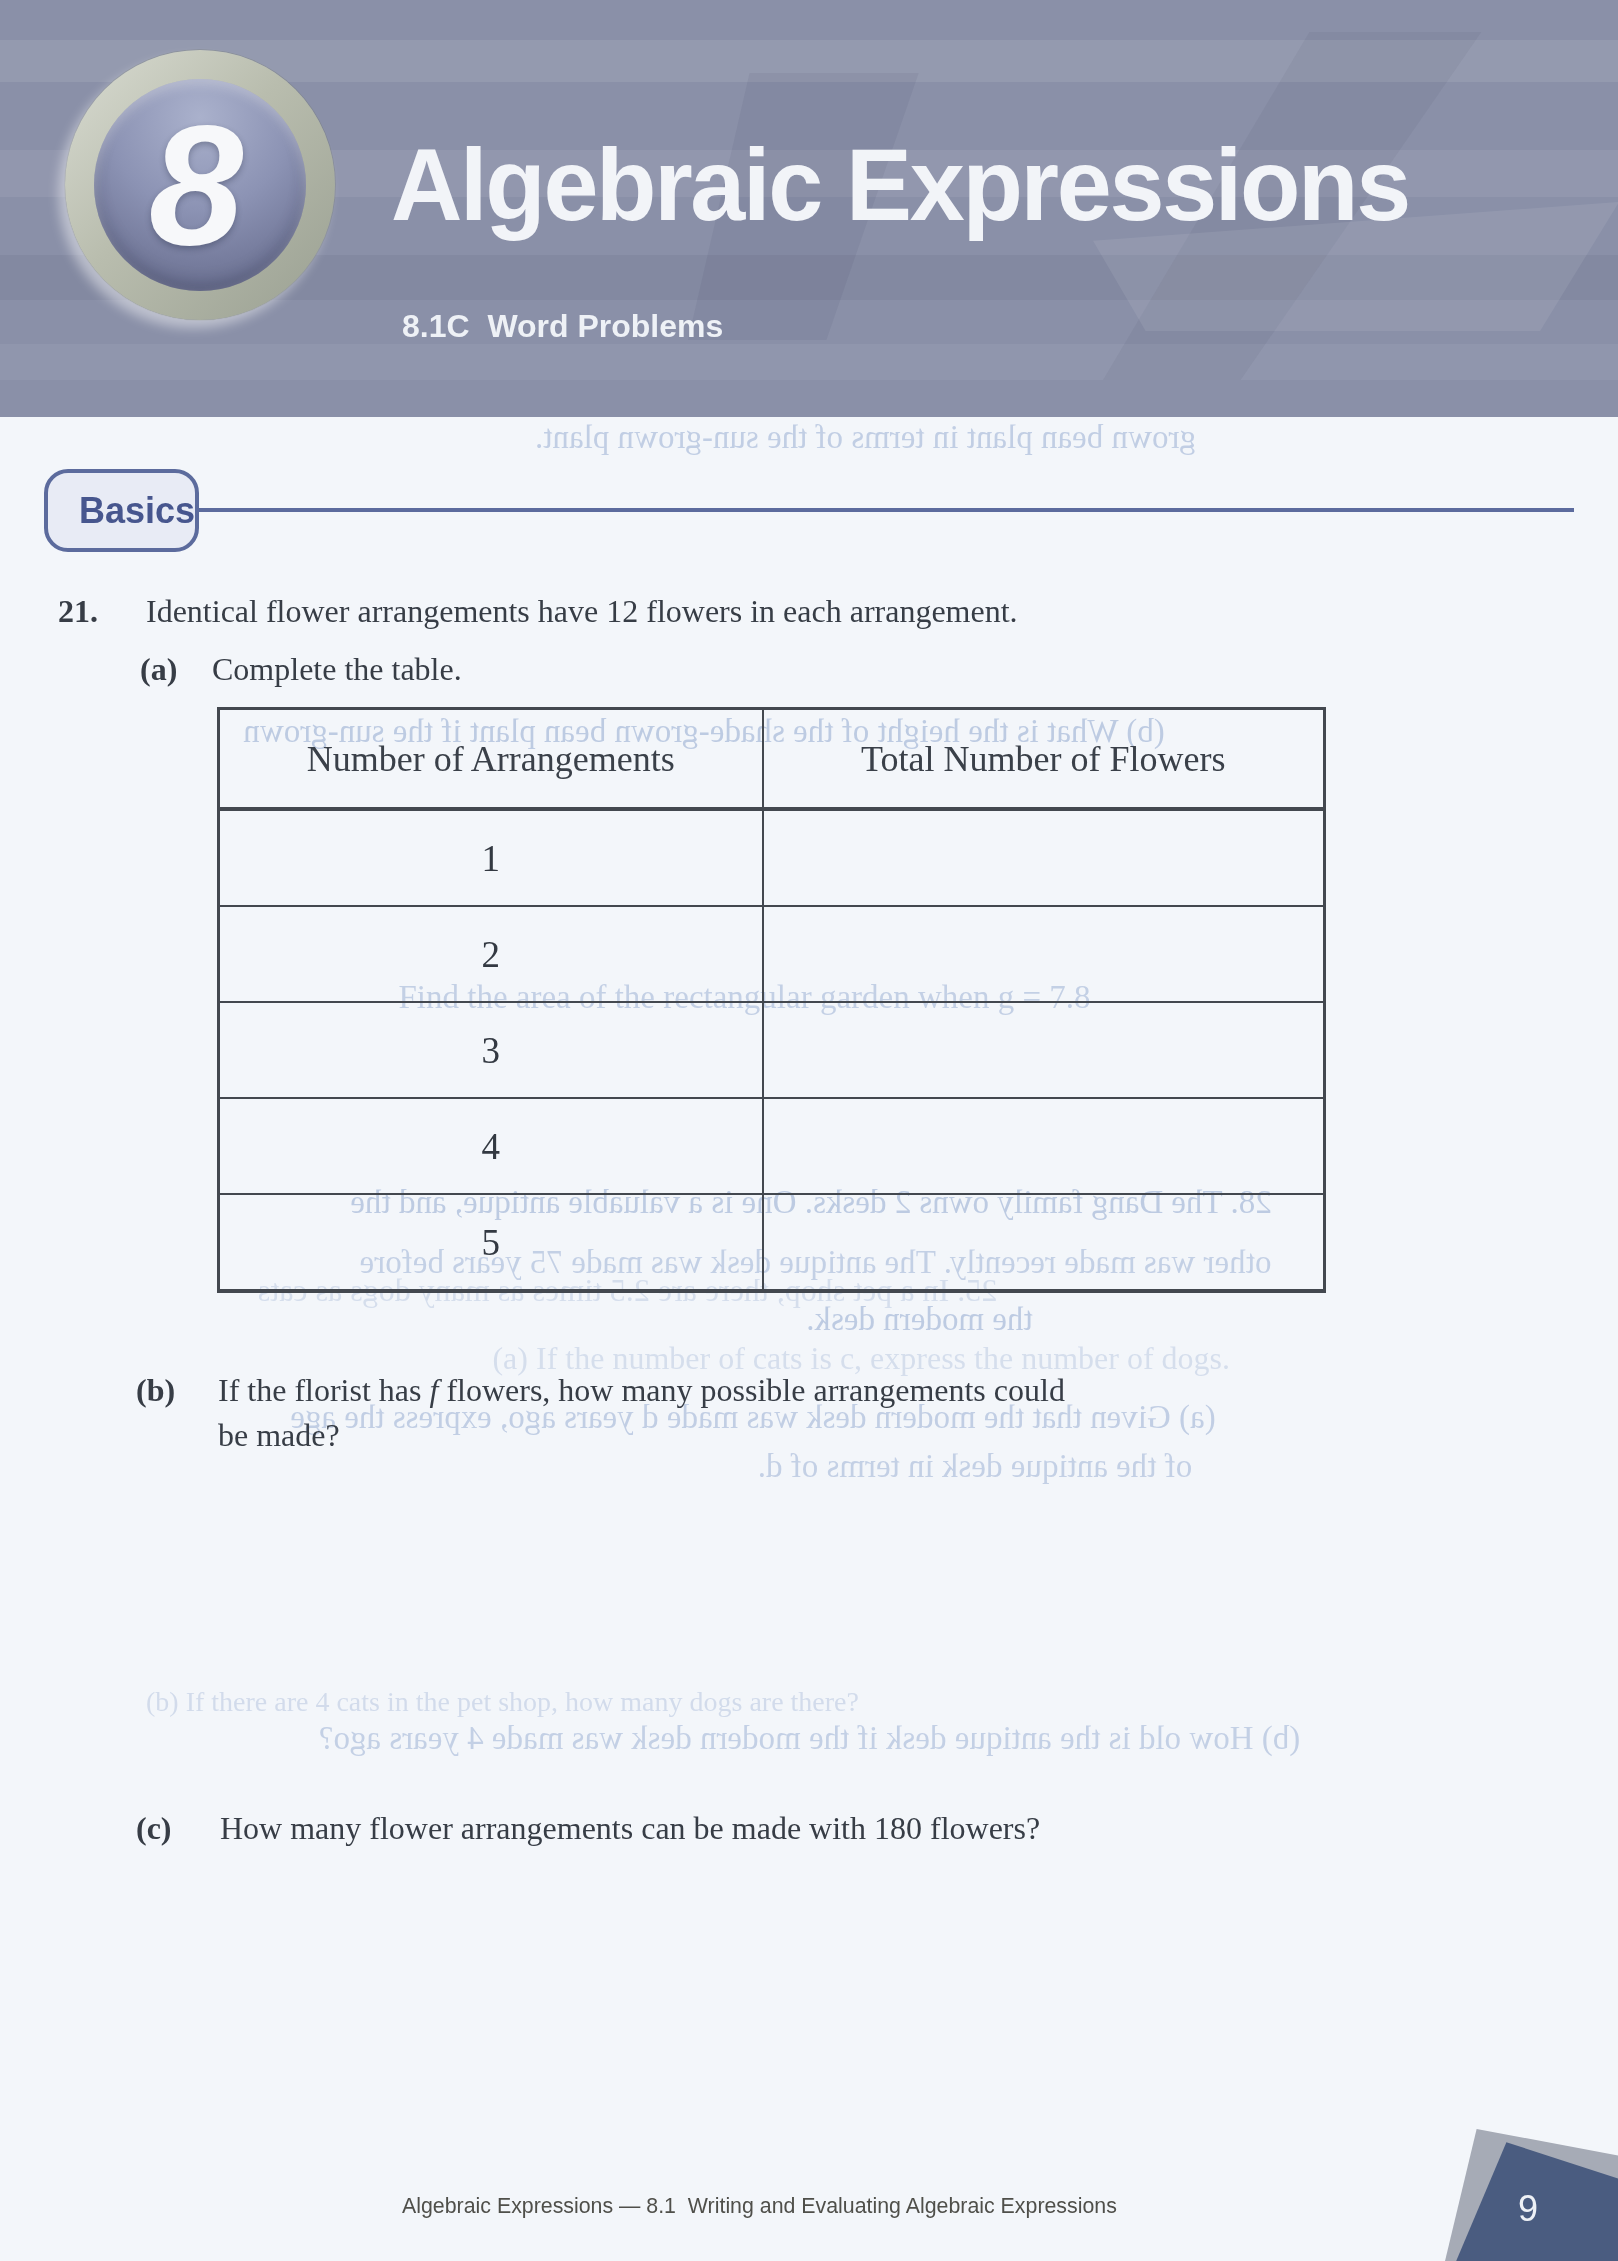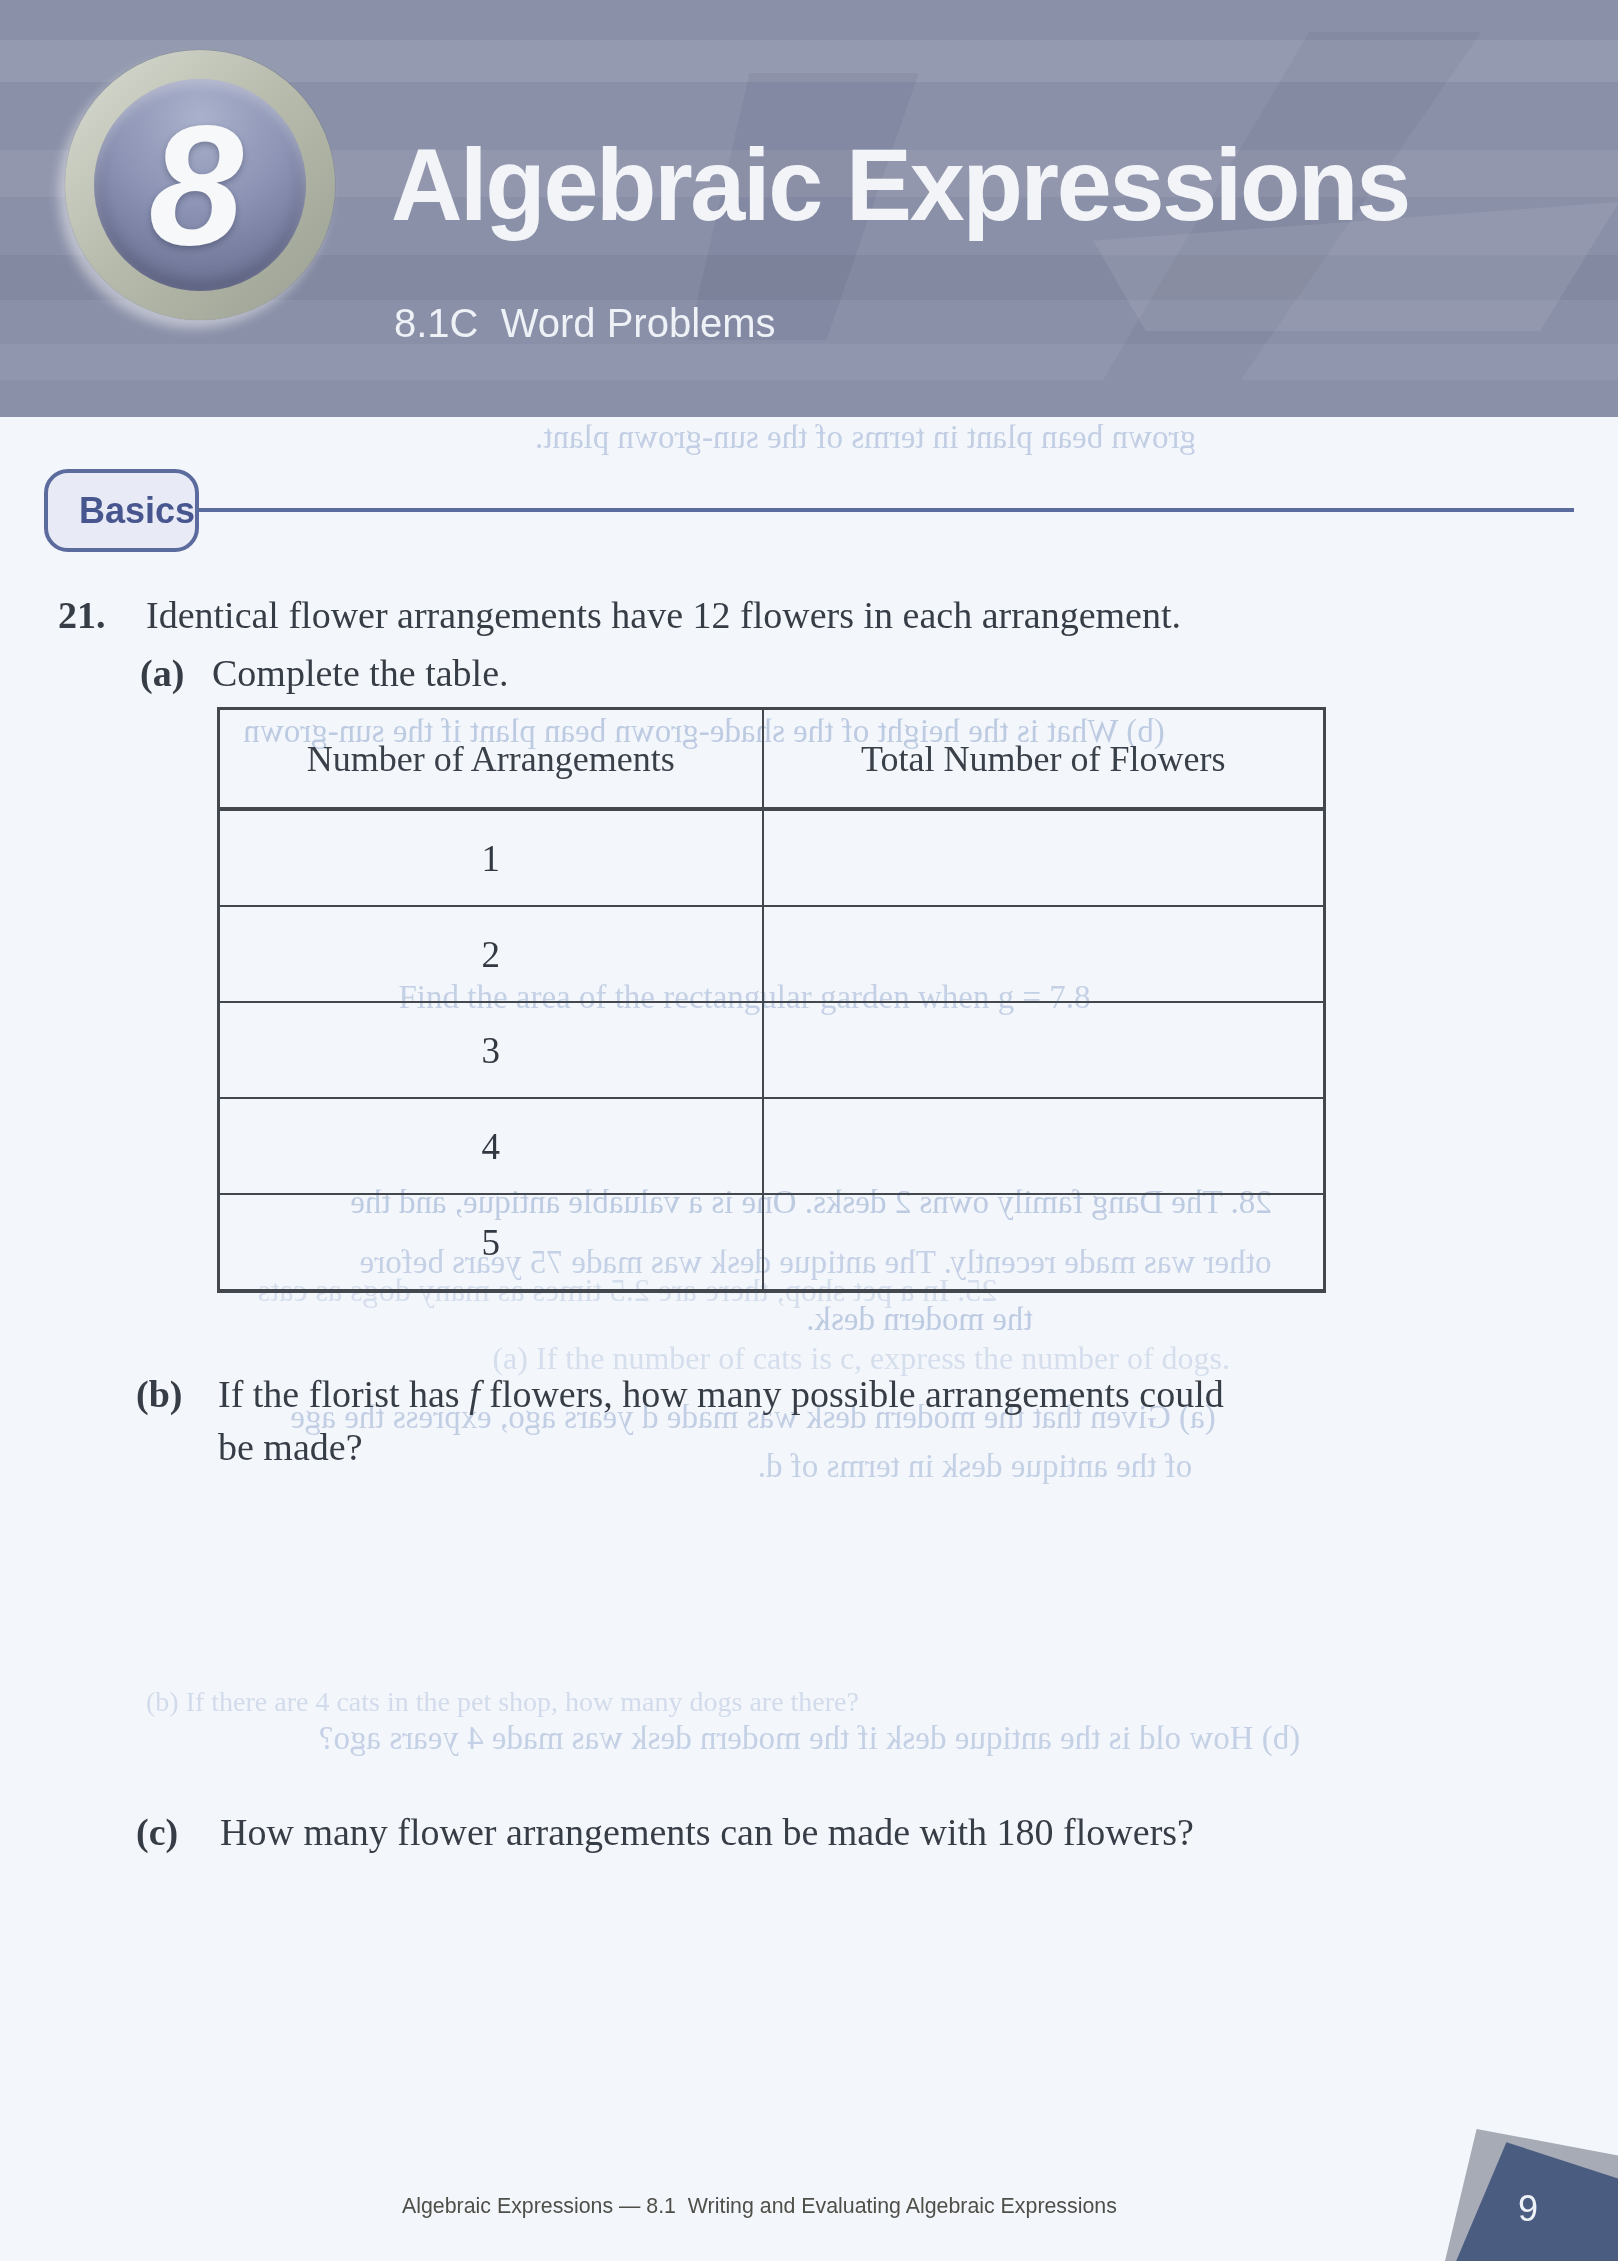--- a/index.html
+++ b/index.html
@@ -39,36 +39,36 @@
     font-size:170px; line-height:1; color:#f7f8fa; padding-right:8px;
     text-shadow:0 3.2px 6.5px rgba(20,25,50,.30);
   }
   .banner-title {
     position:absolute; left:391px; top:129px; margin:0;
     font-family:"Liberation Sans", sans-serif; font-weight:bold;
     font-size:102px; line-height:1.1; letter-spacing:-2.4px; color:#f2f4f8;
     transform:scaleX(.97); transform-origin:left;
   }
   .banner-subtitle {
-    position:absolute; left:394px; top:301px; margin:0; white-space:pre;
-    font-family:"Liberation Sans", sans-serif; font-weight:normal;
-    font-size:40px; line-height:1.1; color:#eef1f6;
+    position:absolute; left:394px; top:301px; margin:8px; white-space:pre;
+    font-family:"Liberation Sans", sans-serif; font-weight:bold;
+    font-size:32px; line-height:1.1; color:#eef1f6;
   }
   
   .basics-badge {
     position:absolute; left:44px; top:469px; width:155px; height:83px;
     border:4px solid #5c6b9d; border-radius:24px; background:#e8ebf5; box-sizing:border-box;
     display:flex; align-items:center; justify-content:flex-end; z-index:4;
   }
   .basics-label {
     font-family:"Liberation Sans", sans-serif; font-weight:bold; font-size:36px; color:#47568e;
   }
   .basics-rule { position:absolute; left:199px; top:508px; width:1375px; height:4px; background:#5c6b9d; z-index:3; }
   
-  .ptext { position:absolute; font-size:38px; line-height:1.4; color:#373d46; z-index:5; }
+  .ptext { position:absolute; font-size:32px; line-height:1.4; color:#373d46; z-index:5; }
   .plabel { font-weight:bold; }
   .block { display:block; }
   .var-italic { font-style:italic; }
   
   .flower-table {
     position:absolute; left:217px; top:707px; width:1106px;
     border-collapse:collapse; table-layout:fixed; z-index:4;
   }
   .flower-table col.c1 { width:544px; }
   .flower-table col.c2 { width:562px; }

